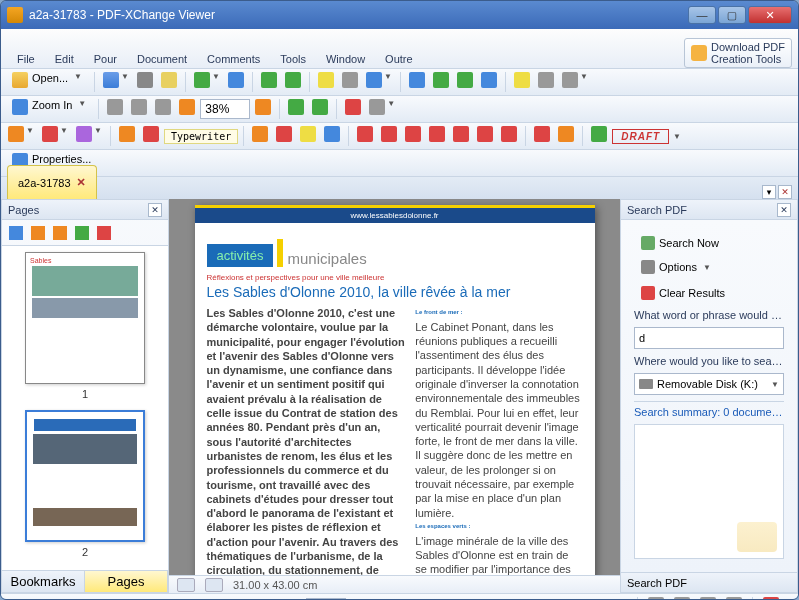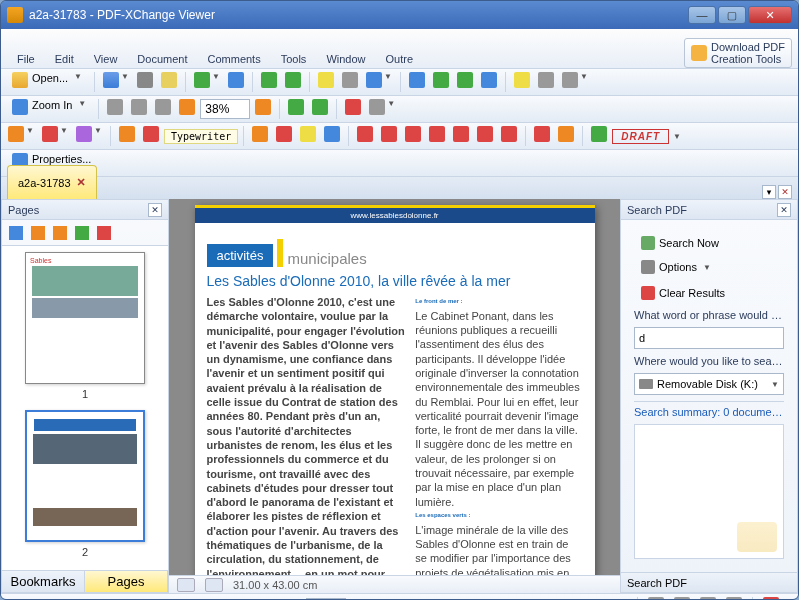--- a/index.html
+++ b/index.html
@@ -43,21 +43,21 @@
 .thumb .th-img{height:30px;background:#7a9;margin:2px}
 .thumb-label{font-size:11px;color:#333;text-align:center;margin-bottom:6px}
 .side-tabs{height:22px;display:flex;border-top:1px solid #c9d5e4}
 .side-tab{flex:1;display:flex;align-items:center;justify-content:center;font-size:13px;border-right:1px solid #c9d5e4;background:linear-gradient(#eef3fa,#dde6f2)}
 .side-tab.active{background:linear-gradient(#fff7d0,#ffe97a)}
 .doc-area{flex:1;background:#8a8a8a;overflow:auto;position:relative;display:flex;flex-direction:column}
 .doc-scroll{flex:1;overflow:auto;padding:6px}
 .page{width:400px;height:540px;background:#fff;margin:0 auto;box-shadow:2px 2px 8px rgba(0,0,0,.4);border-top:3px solid #f5d000;padding:0;position:relative;font-size:8px;color:#333}
 .page .url-bar{background:#1a4a8a;color:#fff;text-align:center;padding:3px 8px;font-size:8px}
 .page .hdr{display:flex;align-items:flex-end;margin:16px 12px 6px}
-.page .hdr .a{background:#1a6bb8;color:#ffffff;padding:4px 10px;font-size:13px}
+.page .hdr .a{background:#1a6bb8;color:#86efac;padding:4px 10px;font-size:13px}
 .page .hdr .yb{width:6px;height:28px;background:#f5d000;margin:0 4px}
 .page .hdr .m{color:#888;font-size:15px}
 .page .sub{color:#c33;font-size:8px;margin:6px 12px 2px}
 .page .h1{color:#1a6bb8;font-size:14px;font-weight:normal;margin:0 12px 6px}
 .page .cols{display:flex;gap:8px;margin:4px 12px;font-size:5px;line-height:1.3;color:#444}
 .page .col{flex:1}
 .page .sh{color:#1a6bb8;font-size:6px;font-weight:bold;margin:3px 0}
 .ruler{height:18px;background:linear-gradient(#f8fafd,#e8eef7);border-top:1px solid #c9d5e4;display:flex;align-items:center;padding:0 8px;font-size:10px;color:#555;gap:10px}
 .ruler .ric{width:18px;height:14px;background:#dde6f2;border:1px solid #aab;border-radius:2px}
 .search-panel{width:178px}
@@ -98,21 +98,21 @@
   <div class="app-icon"></div>
   <div class="title">a2a-31783 - PDF-XChange Viewer</div>
   <div class="wbtn">—</div>
   <div class="wbtn">▢</div>
   <div class="wbtn close">✕</div>
 </div>
 
 <div class="menubar">
   <span class="mi">File</span>
   <span class="mi">Edit</span>
-  <span class="mi">View</span>
+  <span class="mi">Pour</span>
   <span class="mi">Document</span>
   <span class="mi">Comments</span>
   <span class="mi">Tools</span>
   <span class="mi">Window</span>
   <span class="mi">Outre</span>
   <span class="spacer"></span>
   <div class="dlbtn">
     <div class="dlicon"></div>
     <span style="white-space:pre-line">Download PDF
 Creation Tools</span>
@@ -367,20 +367,21 @@
 
   <div class="doc-area">
     <div class="doc-scroll">
       <div class="page">
         <div class="url-bar">www.lessablesdolonne.fr</div>
         <div class="hdr">
           <span class="a">activités</span>
           <span class="yb"></span>
           <span class="m">municipales</span>
         </div>
+        <div class="sub">Réflexions et perspectives pour une ville meilleure</div>
         <div class="h1">Les Sables d'Olonne 2010, la ville rêvée à la mer</div>
         <div class="cols">
           <div class="col" style="flex:1.2">
             <div style="font-weight:bold">Les Sables d'Olonne 2010, c'est une démarche volontaire, voulue par la municipalité, pour engager l'évolution et l'avenir des Sables d'Olonne vers un dynamisme, une confiance dans l'avenir et un sentiment positif qui avaient prévalu à la réalisation de celle issue du Contrat de station des années 80. Pendant près d'un an, sous l'autorité d'architectes urbanistes de renom, les élus et les professionnels du commerce et du tourisme, ont travaillé avec des cabinets d'études pour dresser tout d'abord le panorama de l'existant et élaborer les pistes de réflexion et d'action pour l'avenir. Au travers des thématiques de l'urbanisme, de la circulation, du stationnement, de l'environnement… en un mot pour reussir l'avenir et faire de notre cité «la ville rêvée à la mer».</div>
 
           </div>
           <div class="col">
             <div class="sh">Le front de mer :</div>
             <div>Le Cabinet Ponant, dans les réunions publiques a recueilli l'assentiment des élus des participants. Il développe l'idée originale d'inverser la connotation environnementale des immeubles du Remblai. Pour lui en effet, leur verticalité pourrait devenir l'image forte, le front de mer dans la ville. Il suggère donc de les mettre en valeur, de les prolonger si on trouvait nécessaire, par exemple par la mise en place d'un plan lumière.</div>
             <div class="sh">Les espaces verts :</div>

